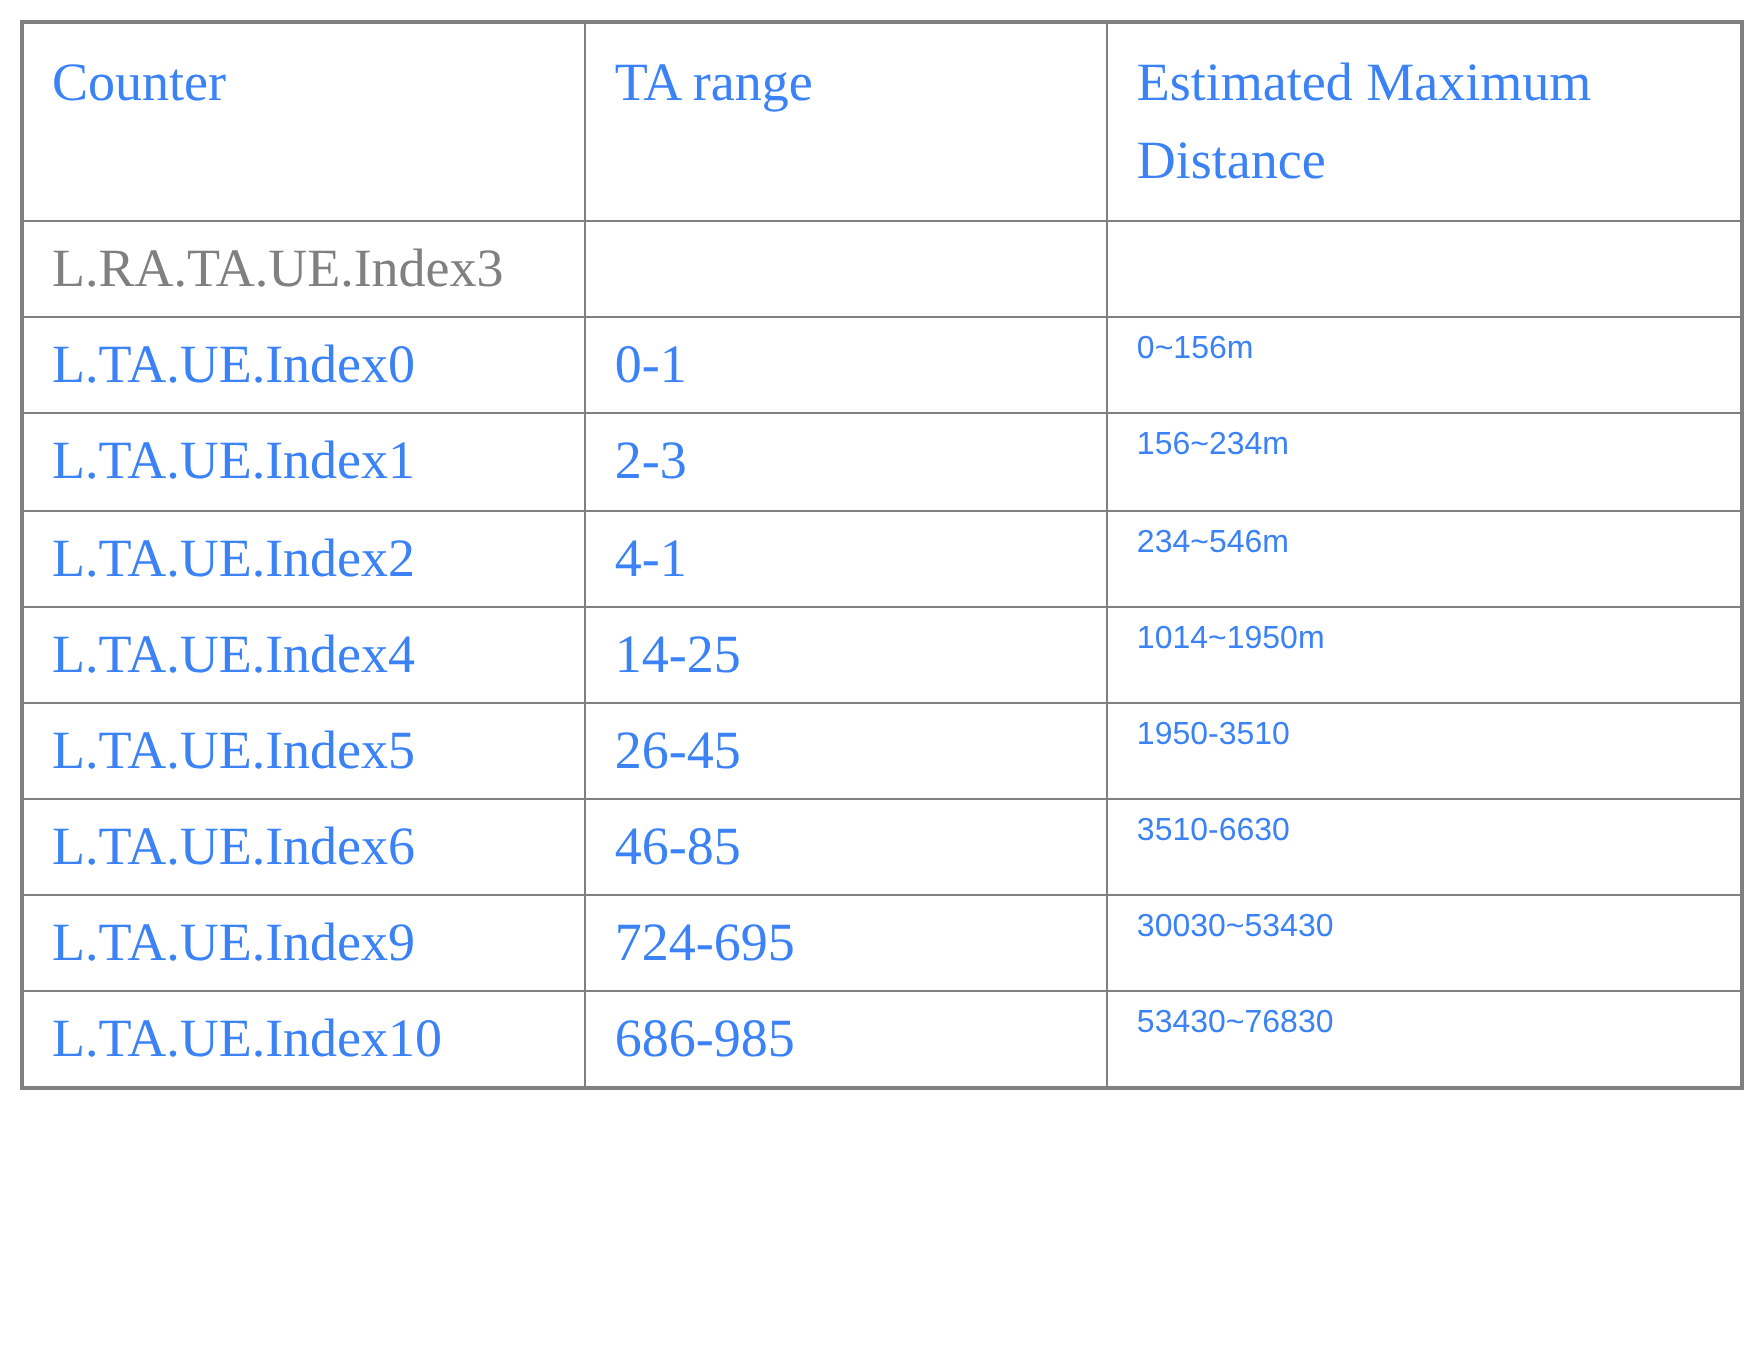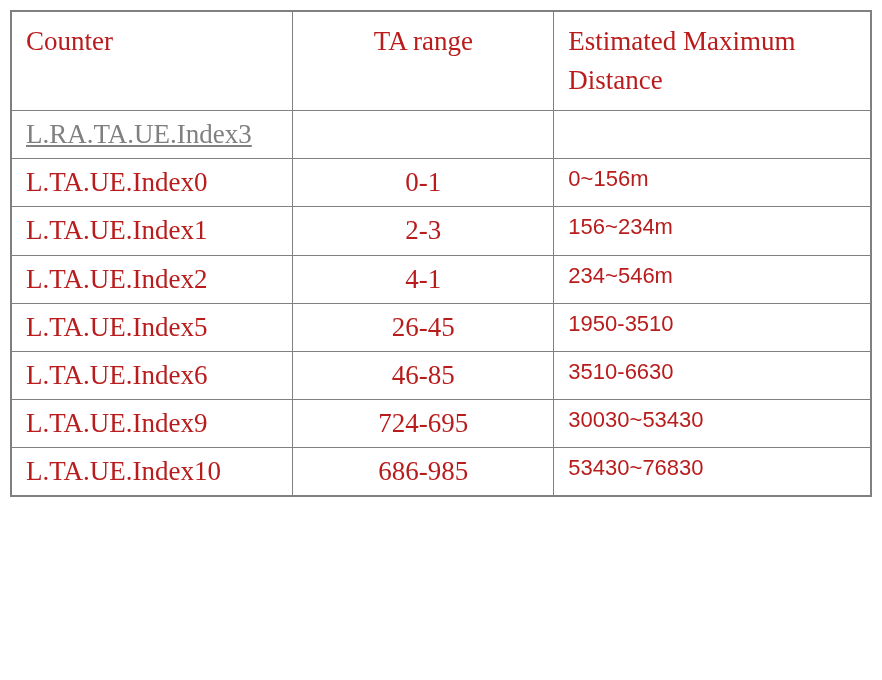--- a/index.html
+++ b/index.html
@@ -16,49 +16,47 @@
     table {
       border-collapse: collapse;
       width: 862px;
       border: 2px solid #808080;
     }
     th, td {
       border: 1px solid #808080;
       text-align: left;
       vertical-align: top;
       font-weight: normal;
-      color: #b91c1c;
+      color: #3b82f6;
     }
     th {
       font-size: 27px;
       padding: 10px 14px 10px 14px;
       line-height: 1.45;
     }
     td {
       font-size: 27px;
       padding: 6px 14px 6px 14px;
       line-height: 1.3;
     }
     .col-counter {
       width: 282px;
     }
     .col-ta {
       width: 262px;
-      text-align: center;
     }
     .col-dist {
       width: 318px;
     }
     .dim-row td {
       color: #808080;
-      text-decoration: underline;
     }
     .dist-col {
       font-family: Arial, Helvetica, sans-serif;
-      font-size: 22px;
+      font-size: 16px;
     }
   </style>
 </head>
 <body>
 
 <table>
   <thead>
     <tr>
       <th class="col-counter">Counter</th>
       <th class="col-ta">TA range</th>
@@ -80,20 +78,25 @@
         <td class="col-counter">L.TA.UE.Index1</td>
         <td class="col-ta">2-3</td>
         <td class="col-dist dist-col">156~234m</td>
       </tr>
       <tr>
         <td class="col-counter">L.TA.UE.Index2</td>
         <td class="col-ta">4-1</td>
         <td class="col-dist dist-col">234~546m</td>
       </tr>
       <tr>
+        <td class="col-counter">L.TA.UE.Index4</td>
+        <td class="col-ta">14-25</td>
+        <td class="col-dist dist-col">1014~1950m</td>
+      </tr>
+      <tr>
         <td class="col-counter">L.TA.UE.Index5</td>
         <td class="col-ta">26-45</td>
         <td class="col-dist dist-col">1950-3510</td>
       </tr>
       <tr>
         <td class="col-counter">L.TA.UE.Index6</td>
         <td class="col-ta">46-85</td>
         <td class="col-dist dist-col">3510-6630</td>
       </tr>
       <tr>

